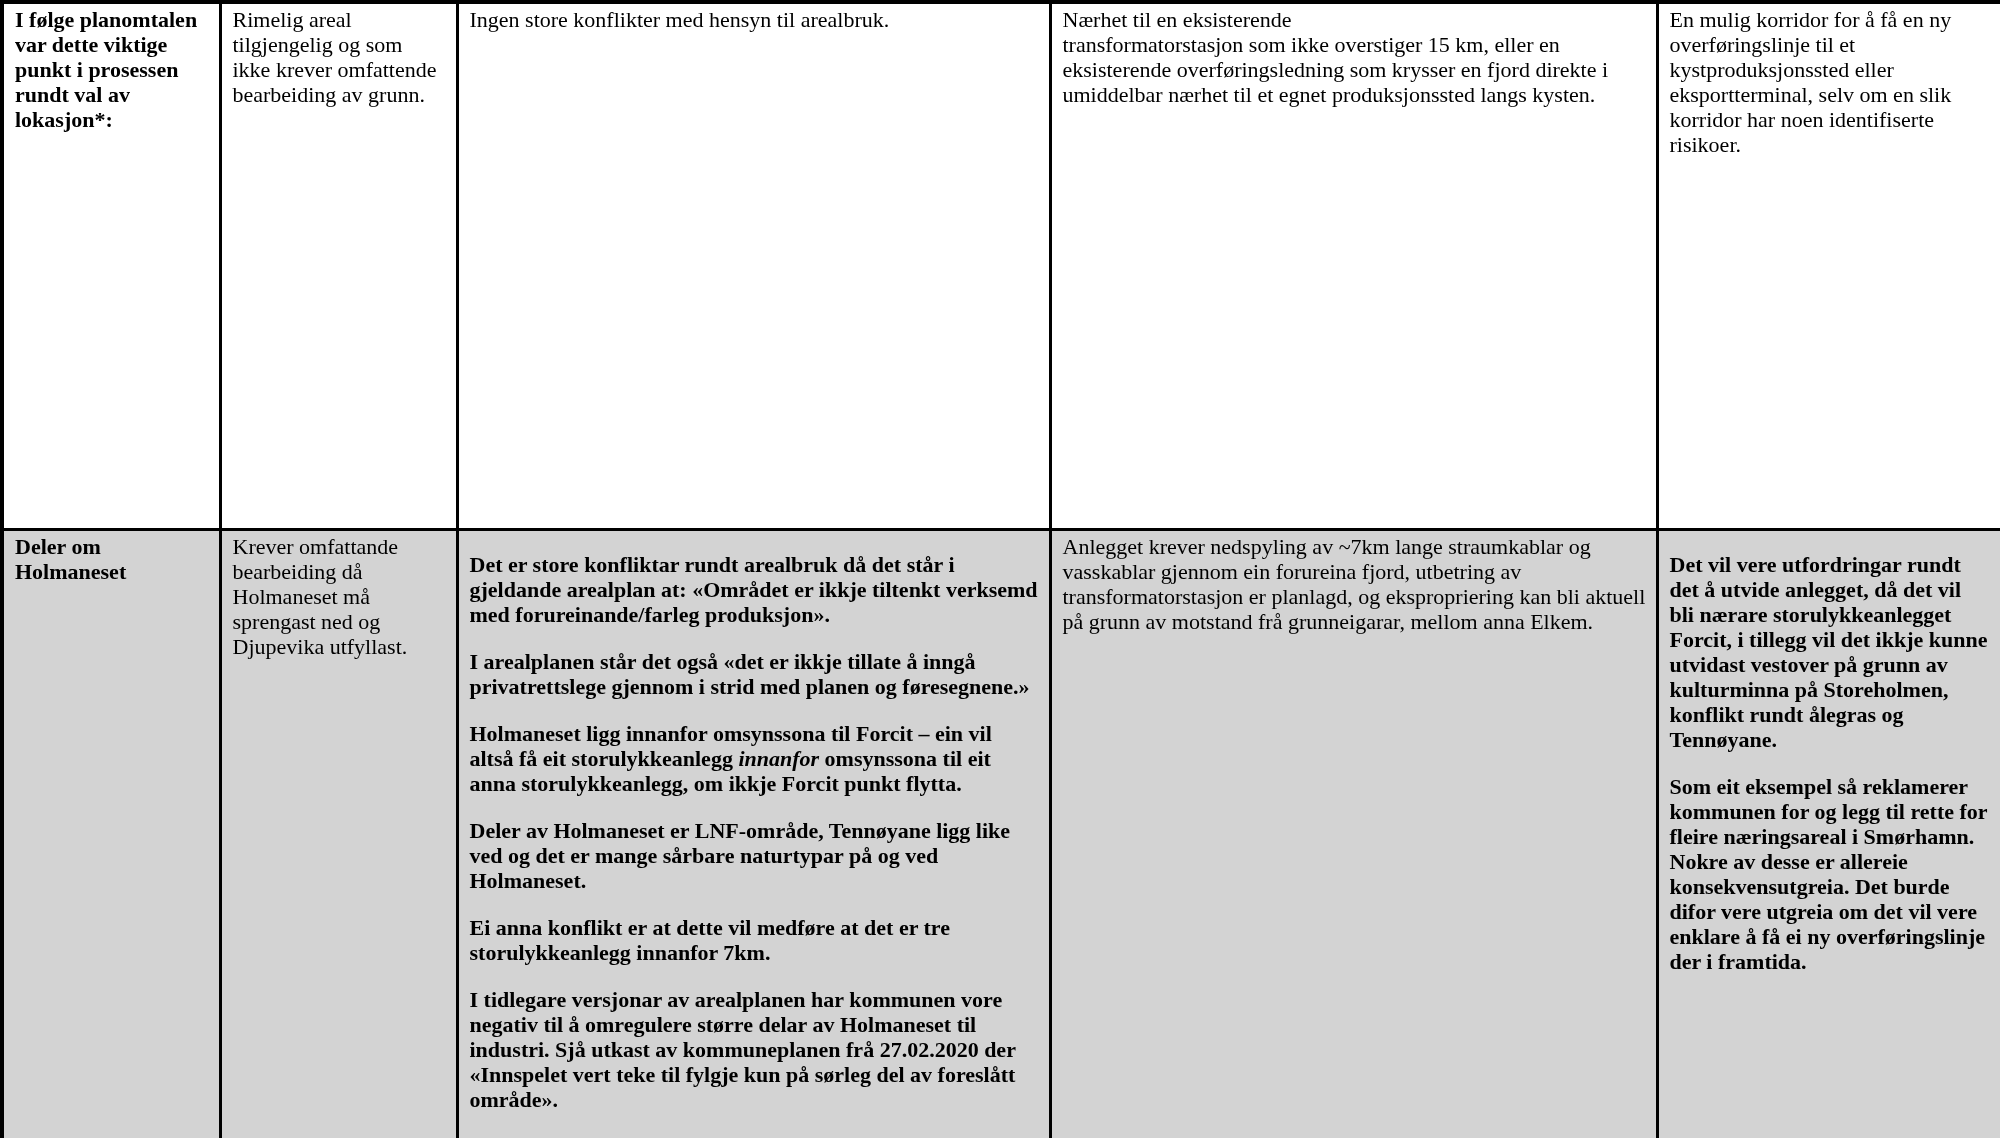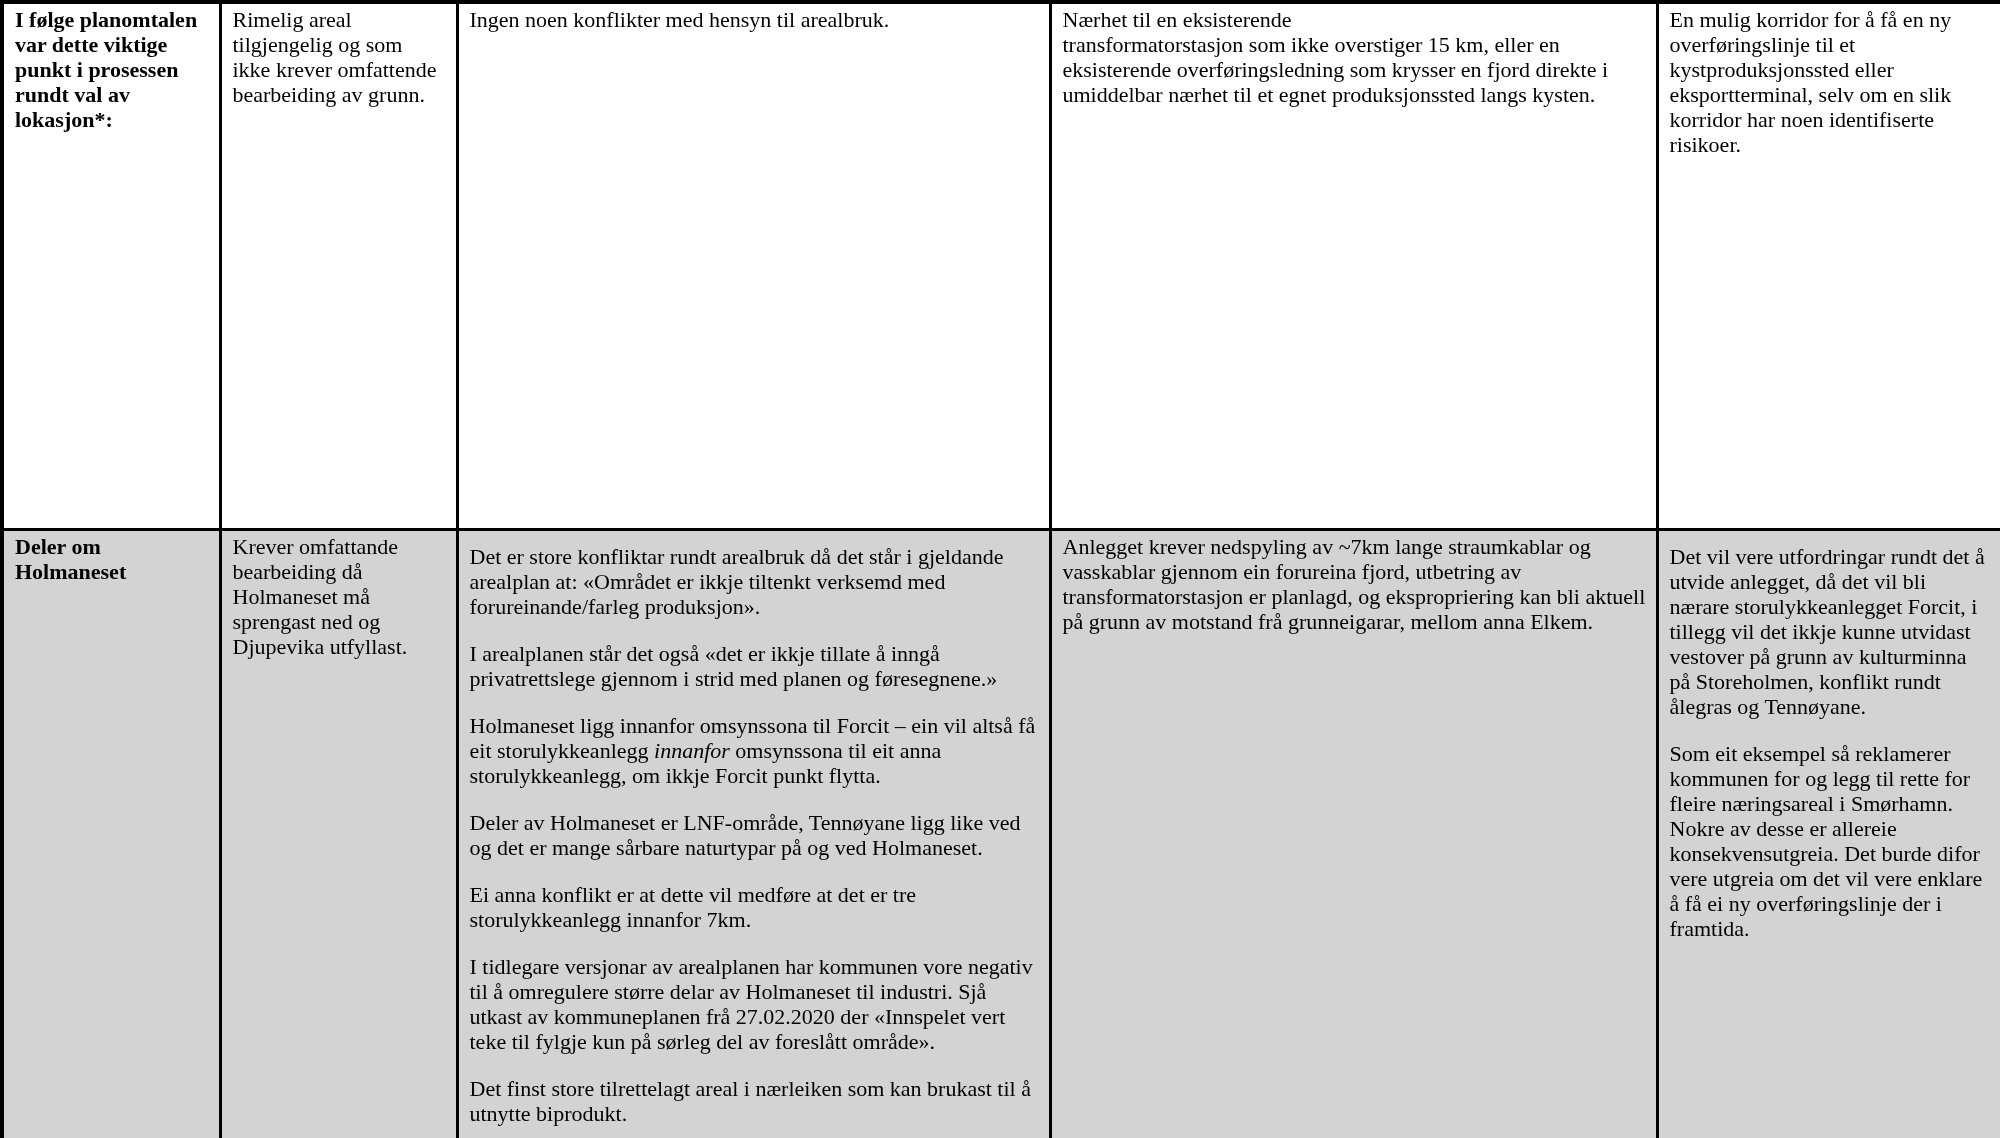--- a/index.html
+++ b/index.html
@@ -35,21 +35,22 @@
   tr.criteria-row {
     height: 527px;
   }
   tr.fakta-row {
     height: 611px;
   }
   td.label-cell {
     font-weight: bold;
   }
   td p {
-    margin: 10px 0 22px 0;
+    margin: 18px 0 22px 0;
+    font-weight: bold;
   }
   td p:last-child {
     margin-bottom: 0;
   }
   .cell-text {
     display: block;
   }
 </style>
 </head>
 <body>
@@ -64,21 +65,21 @@
   </colgroup>
   <tbody>
     <tr class="criteria-row">
       <td class="label-cell">
         <span class="cell-text">I følge planomtalen var dette viktige punkt i prosessen rundt val av lokasjon*:</span>
       </td>
       <td>
         <span class="cell-text">Rimelig areal tilgjengelig og som ikke krever omfattende bearbeiding av grunn.</span>
       </td>
       <td>
-        <span class="cell-text">Ingen noen konflikter med hensyn til arealbruk.</span>
+        <span class="cell-text">Ingen store konflikter med hensyn til arealbruk.</span>
       </td>
       <td>
         <span class="cell-text"><span>Nærhet til en eksisterende</span><br><span>transformatorstasjon som ikke overstiger 15 km, eller en eksisterende overføringsledning som krysser en fjord direkte i umiddelbar nærhet til et egnet produksjonssted langs kysten.</span></span>
       </td>
       <td>
         <span class="cell-text">En mulig korridor for å få en ny overføringslinje til et kystproduksjonssted eller eksportterminal, selv om en slik korridor har noen identifiserte risikoer.</span>
       </td>
     </tr>
     <tr class="fakta-row">
       <td class="label-cell" style="background: rgb(211, 211, 211);">

